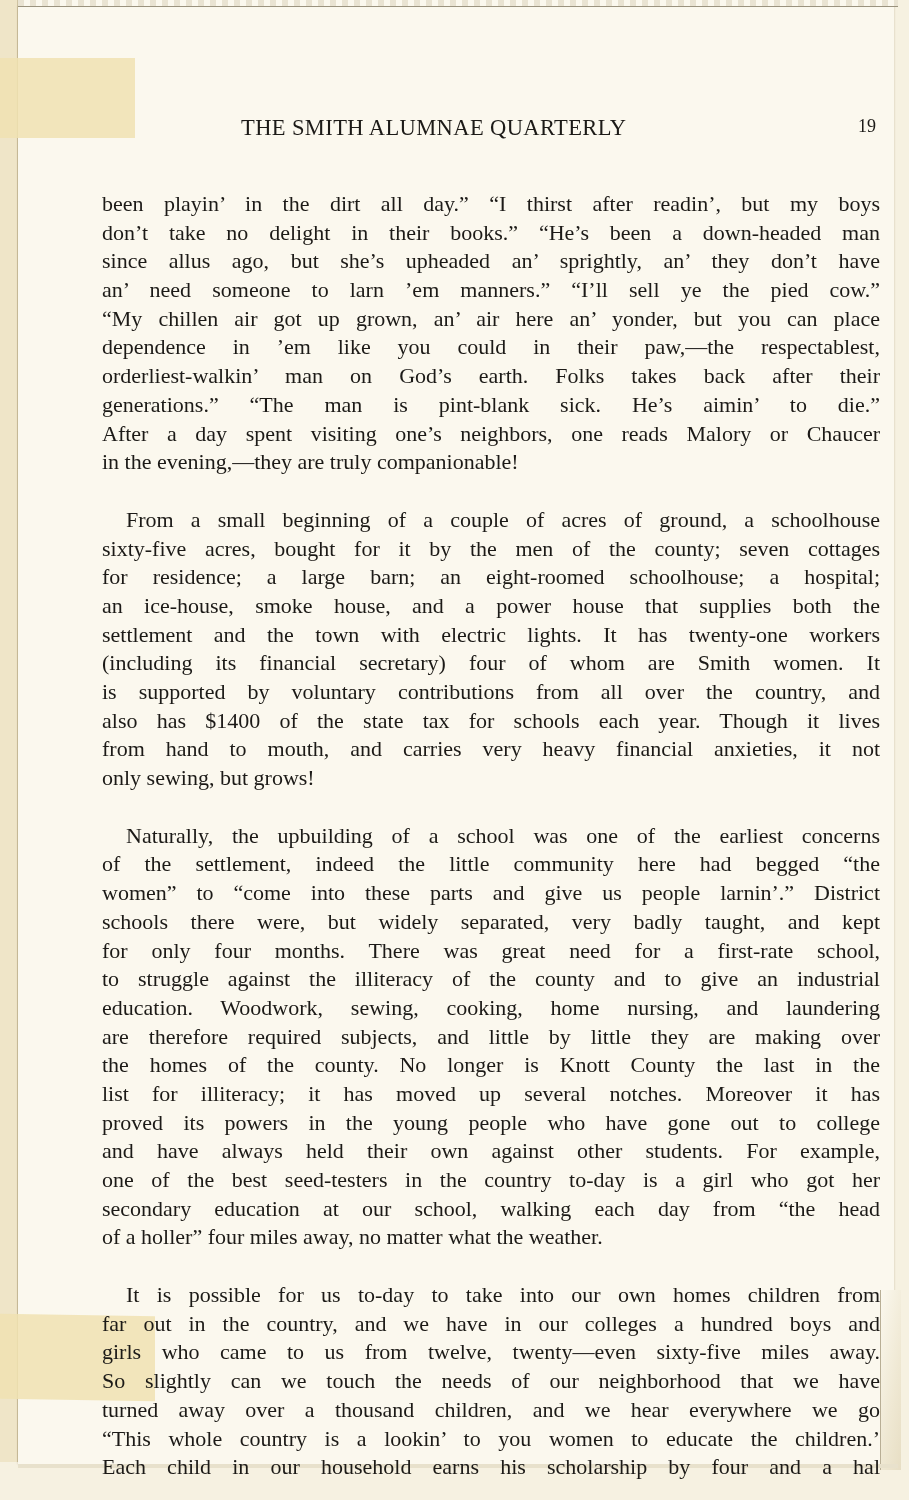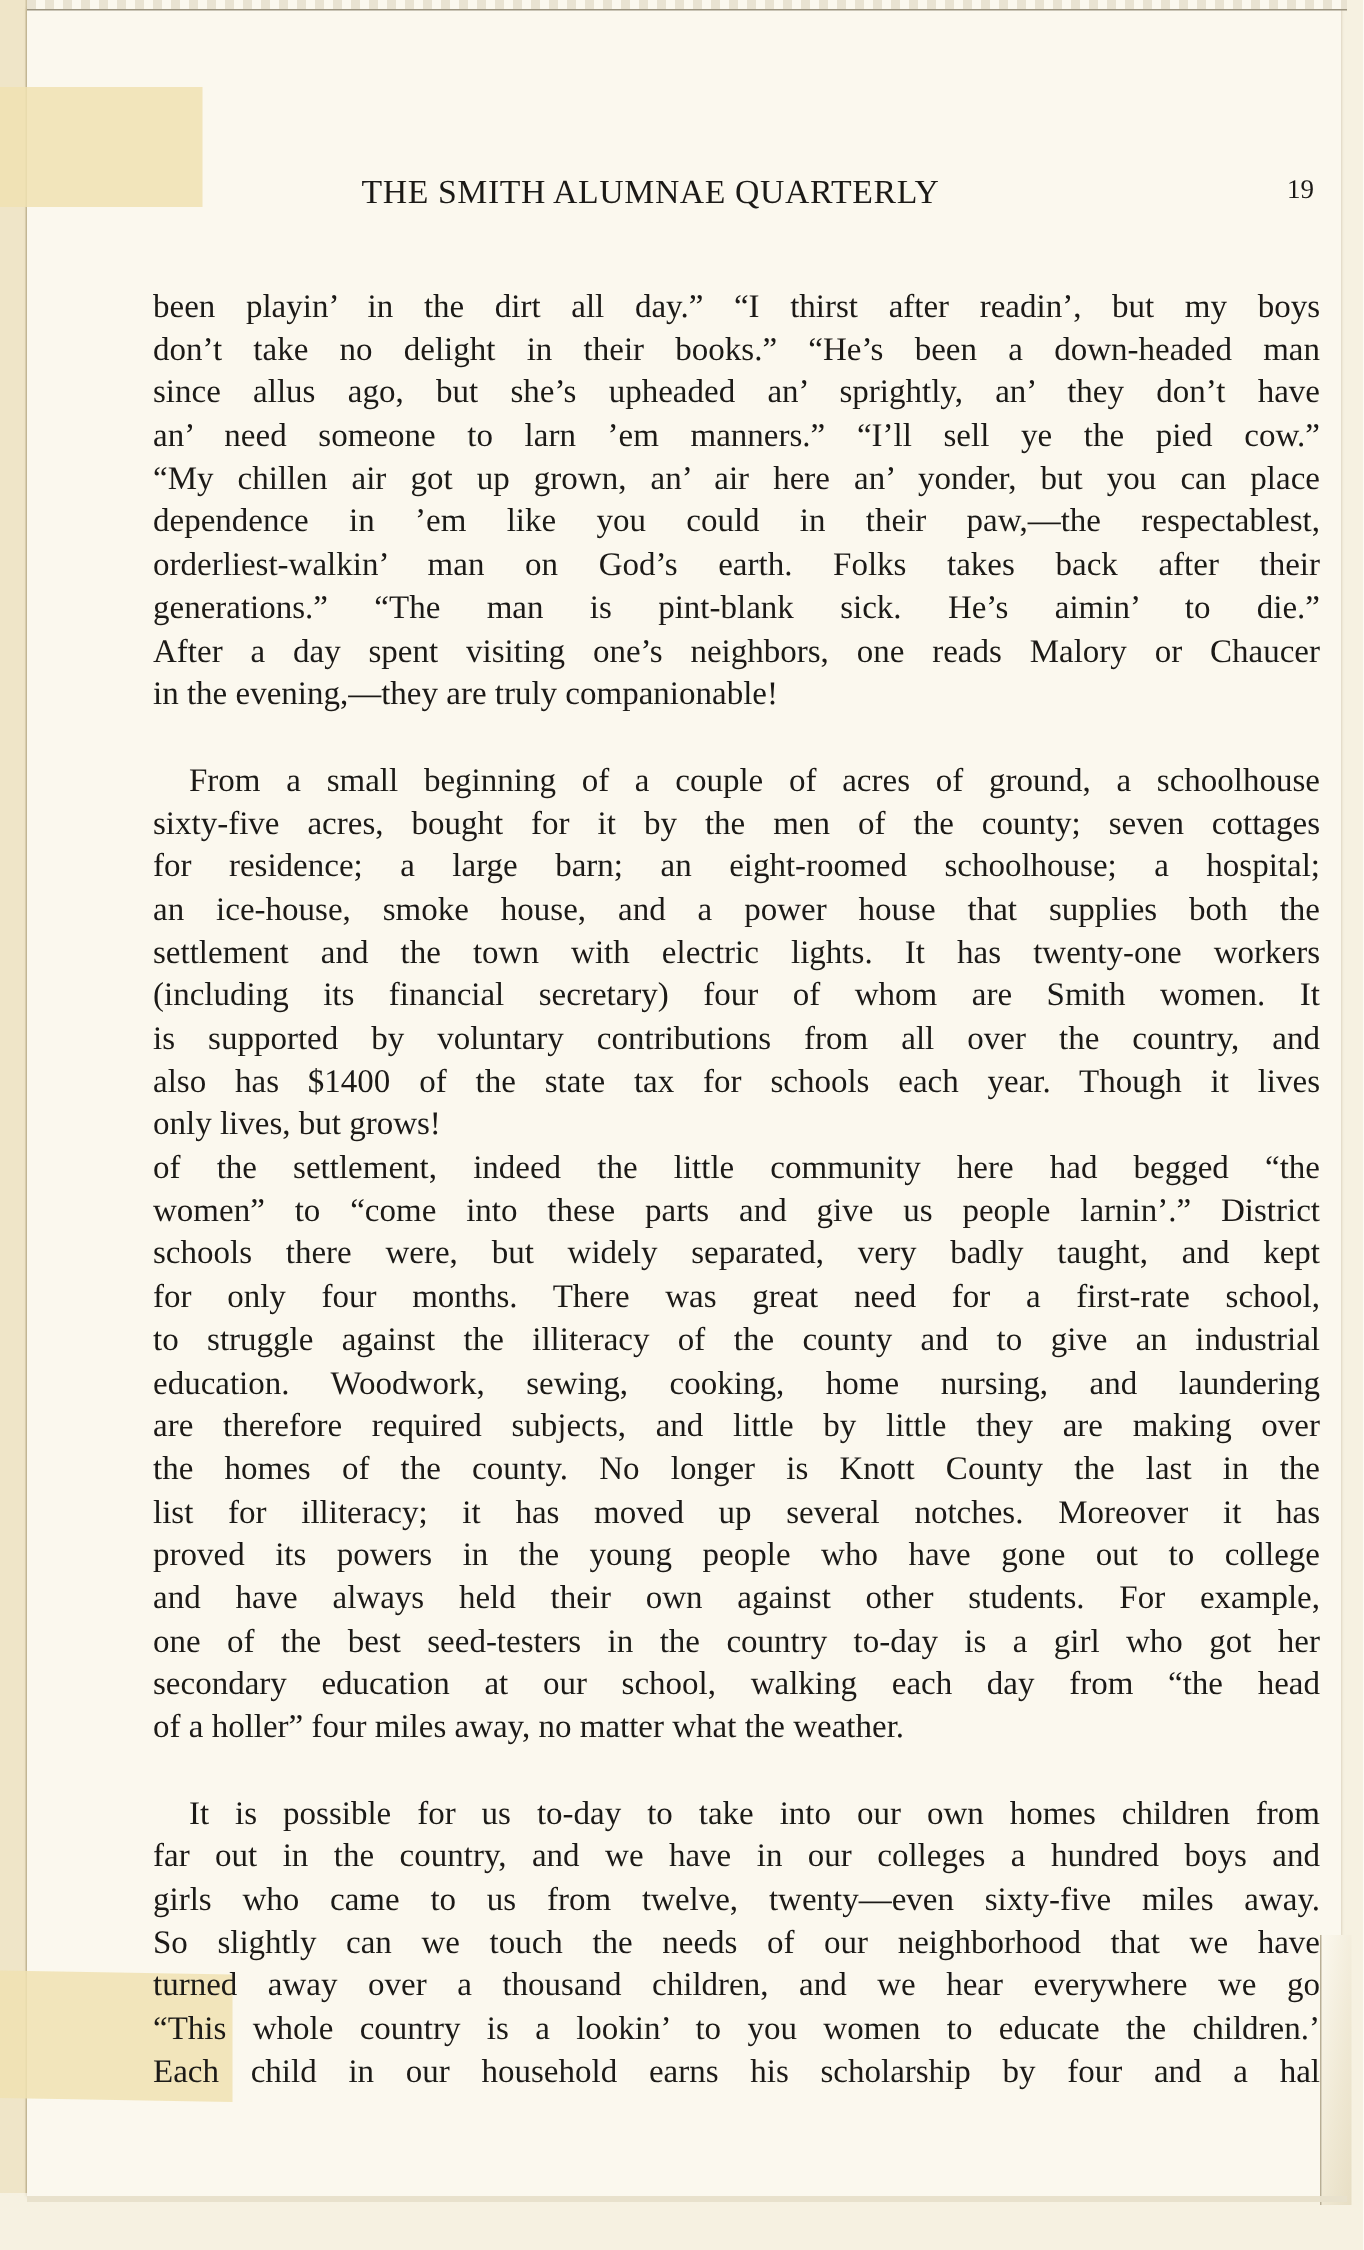--- a/index.html
+++ b/index.html
@@ -139,23 +139,25 @@
     </div>
     <div>
       <span class="line indent">From a small beginning of a couple of acres of ground, a schoolhouse</span>
       <span class="line">sixty-five acres, bought for it by the men of the county; seven cottages</span>
       <span class="line">for residence; a large barn; an eight-roomed schoolhouse; a hospital;</span>
       <span class="line">an ice-house, smoke house, and a power house that supplies both the</span>
       <span class="line">settlement and the town with electric lights.  It has twenty-one workers</span>
       <span class="line">(including its financial secretary) four of whom are Smith women.  It</span>
       <span class="line">is supported by voluntary contributions from all over the country, and</span>
       <span class="line">also has $1400 of the state tax for schools each year.  Though it lives</span>
-      <span class="line last">only lives, but grows!</span>
+      <span class="line">from hand to mouth, and carries very heavy financial anxieties, it not</span>
+      <span class="line last">only sewing, but grows!</span>
     </div>
     <div>
+      <span class="line indent">Naturally, the upbuilding of a school was one of the earliest concerns</span>
       <span class="line">of the settlement, indeed the little community here had begged “the</span>
       <span class="line">women” to “come into these parts and give us people larnin’.”  District</span>
       <span class="line">schools there were, but widely separated, very badly taught, and kept</span>
       <span class="line">for only four months.  There was great need for a first-rate school,</span>
       <span class="line">to struggle against the illiteracy of the county and to give an industrial</span>
       <span class="line">education.  Woodwork, sewing, cooking, home nursing, and laundering</span>
       <span class="line">are therefore required subjects, and little by little they are making over</span>
       <span class="line">the homes of the county.  No longer is Knott County the last in the</span>
       <span class="line">list for illiteracy; it has moved up several notches.  Moreover it has</span>
       <span class="line">proved its powers in the young people who have gone out to college</span>

